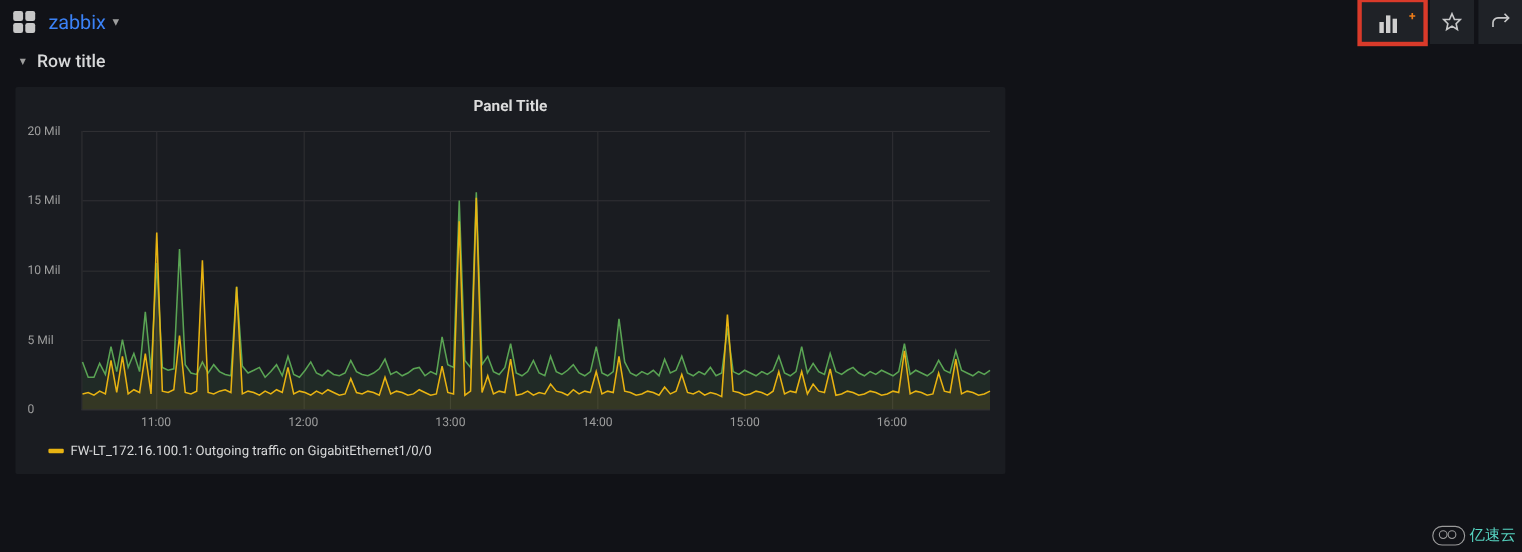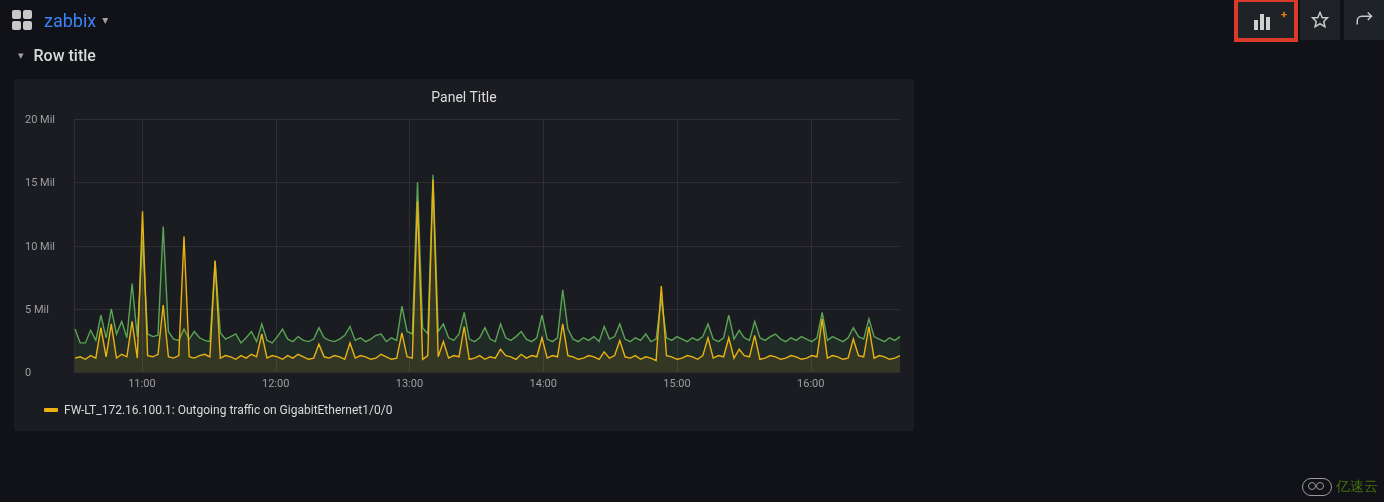--- a/index.html
+++ b/index.html
@@ -105,21 +105,21 @@
     width: 900px;
     background: #1a1c21;
     border-radius: 2px;
     position: relative;
   }
   .panel-title {
     text-align: center;
     padding: 10px 0 6px 0;
     font-size: 14px;
     color: #dcdcdc;
-    font-weight: 400;
+    font-weight: 700;
   }
 
   .chart-zone {
     position: relative;
     height: 280px;       
     margin: 4px 10px 0 10px;
   }
   
   .plot {
     position: absolute;
@@ -190,21 +190,21 @@
     width: 14px;
     height: 4px;
     border-radius: 1px;
   }
 
   
   .watermark {
     position: absolute;
     right: 6px;
     bottom: 6px;
-    color: #4d7c0f;
+    color: #5eead4;
     font-size: 14px;
     display: flex;
     align-items: center;
     gap: 4px;
     opacity: .9;
   }
   .watermark .cloud {
     width: 28px; height: 16px;
     border: 1.5px solid #a9a9a9;
     border-radius: 10px;

